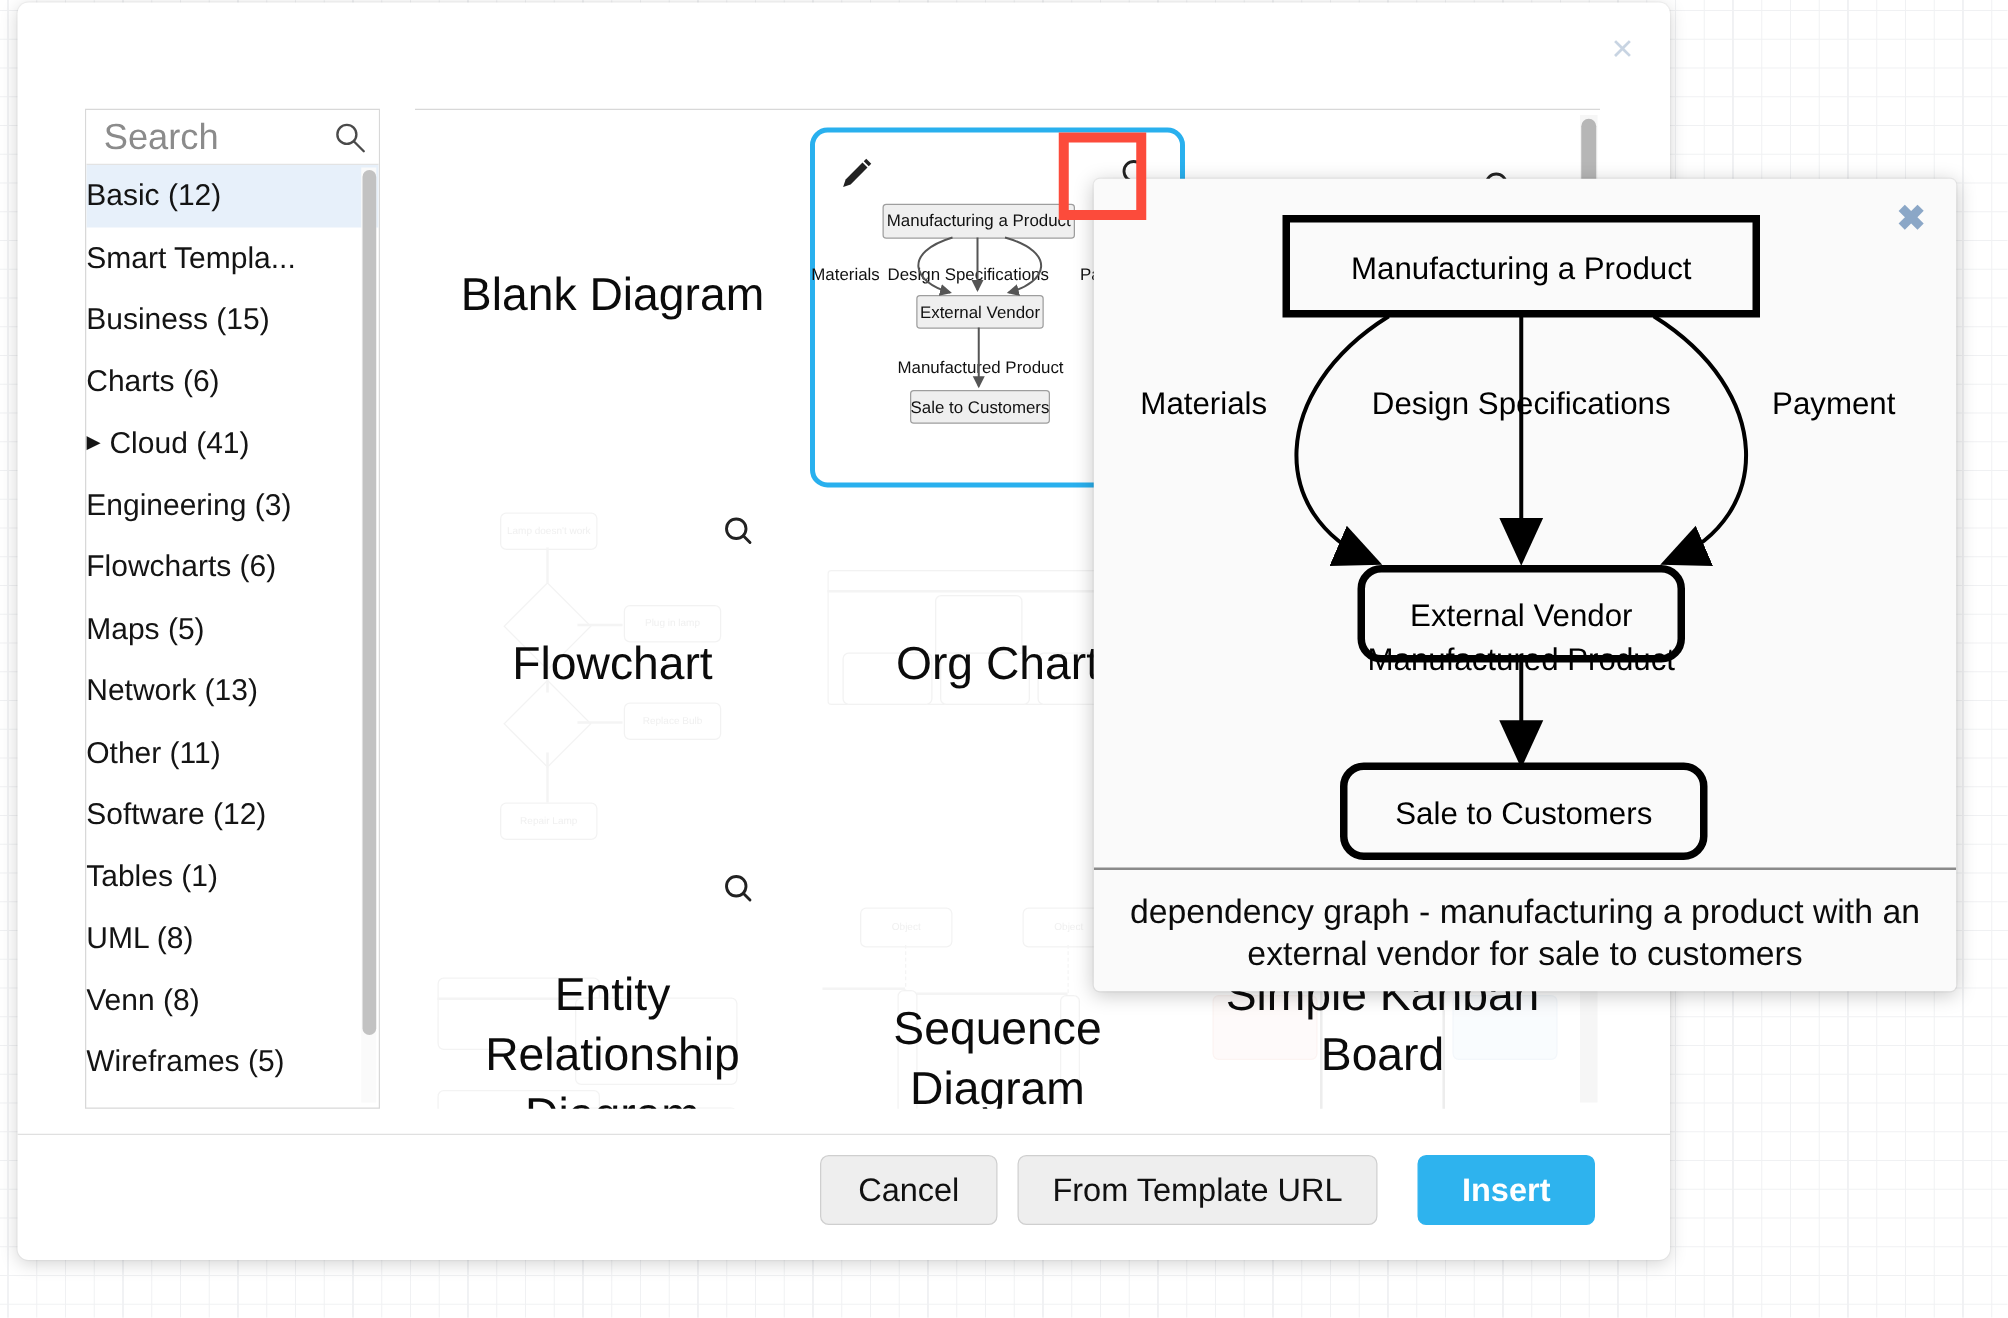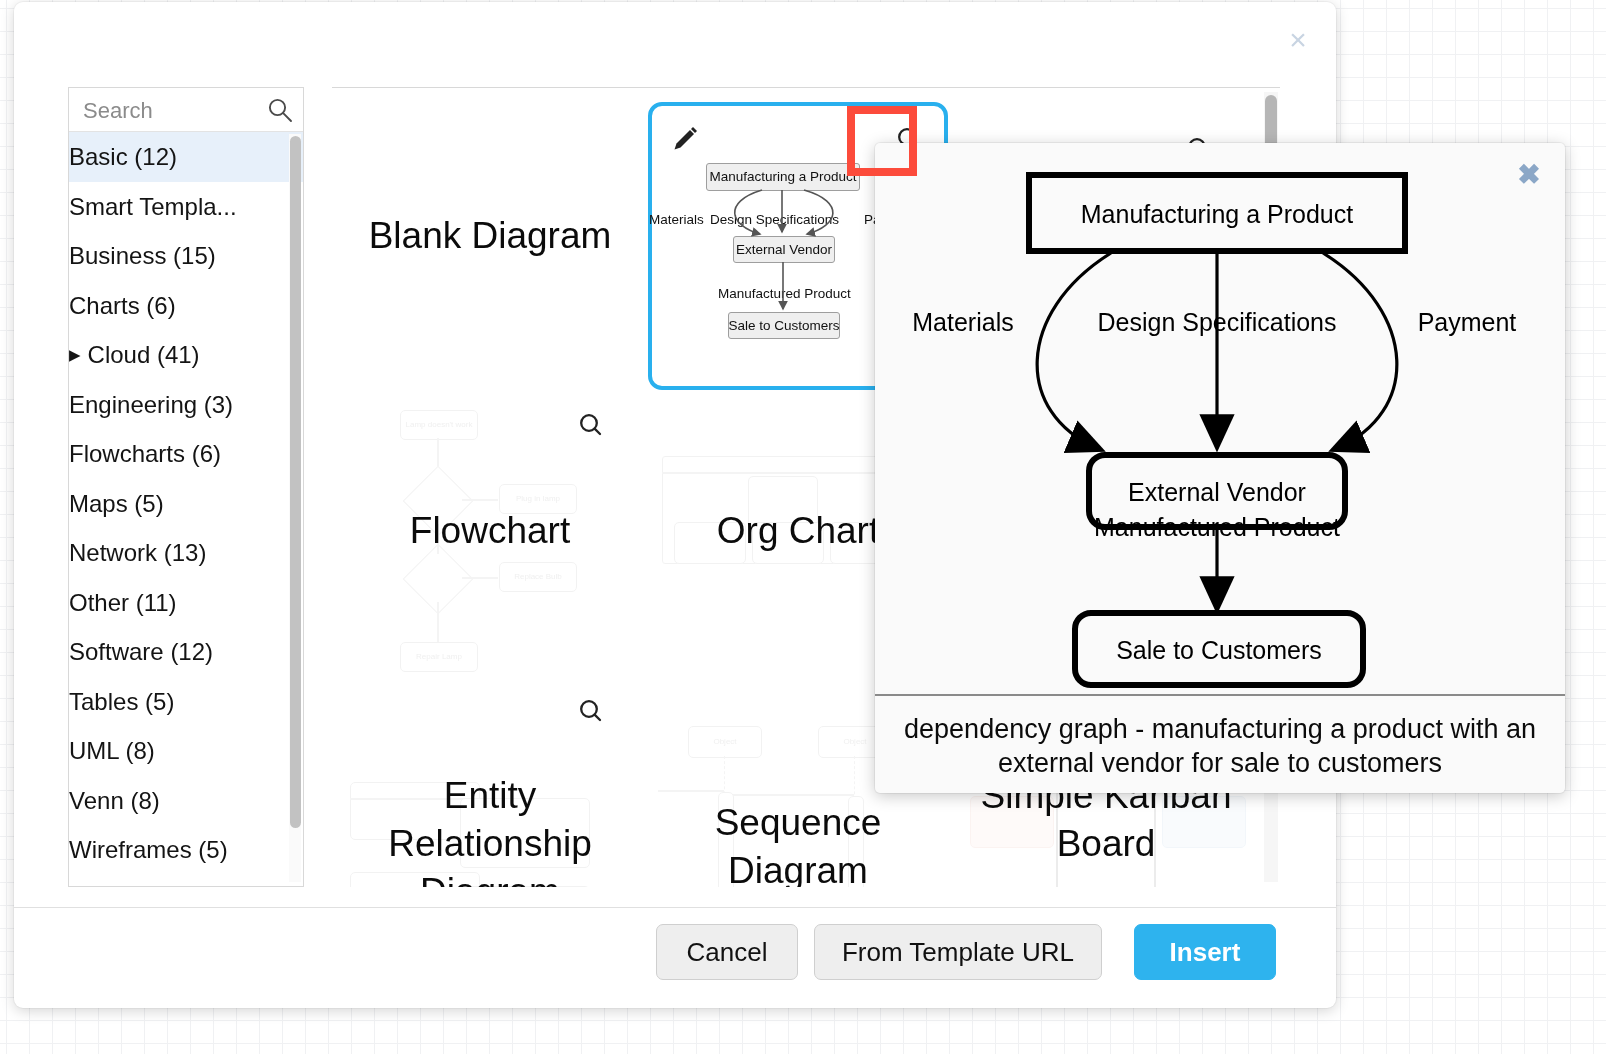--- a/index.html
+++ b/index.html
@@ -62,21 +62,21 @@
     height: 44px;
     border-bottom: 1px solid #e3e3e3;
     box-sizing: border-box;
     background: #fff;
   }
   #search-input {
     position: absolute;
     left: 12px; top: 0;
     width: 180px; height: 43px;
     border: none; outline: none;
-    font-size: 22px;
+    font-size: 29px;
     font-family: "Liberation Sans", sans-serif;
     color: #222;
     background: transparent;
   }
   #search-input::placeholder { color: #8b8b8b; }
   #search-icon-box {
     position: absolute;
     right: 10px; top: 9px;
     width: 26px; height: 26px;
   }
@@ -336,21 +336,21 @@
         <div class="cat-item"><span>Smart Templa...</span></div>
         <div class="cat-item"><span>Business (15)</span></div>
         <div class="cat-item"><span>Charts (6)</span></div>
         <div class="cat-item"><span class="arrow">▶</span><span>Cloud (41)</span></div>
         <div class="cat-item"><span>Engineering (3)</span></div>
         <div class="cat-item"><span>Flowcharts (6)</span></div>
         <div class="cat-item"><span>Maps (5)</span></div>
         <div class="cat-item"><span>Network (13)</span></div>
         <div class="cat-item"><span>Other (11)</span></div>
         <div class="cat-item"><span>Software (12)</span></div>
-        <div class="cat-item"><span>Tables (5)</span></div>
+        <div class="cat-item"><span>Tables (1)</span></div>
         <div class="cat-item"><span>UML (8)</span></div>
         <div class="cat-item"><span>Venn (8)</span></div>
         <div class="cat-item"><span>Wireframes (5)</span></div>
       </div>
 
     <div id="sidebar-scrollbar">
       <div id="sidebar-scrollthumb"></div>
     </div>
   </div>
 

